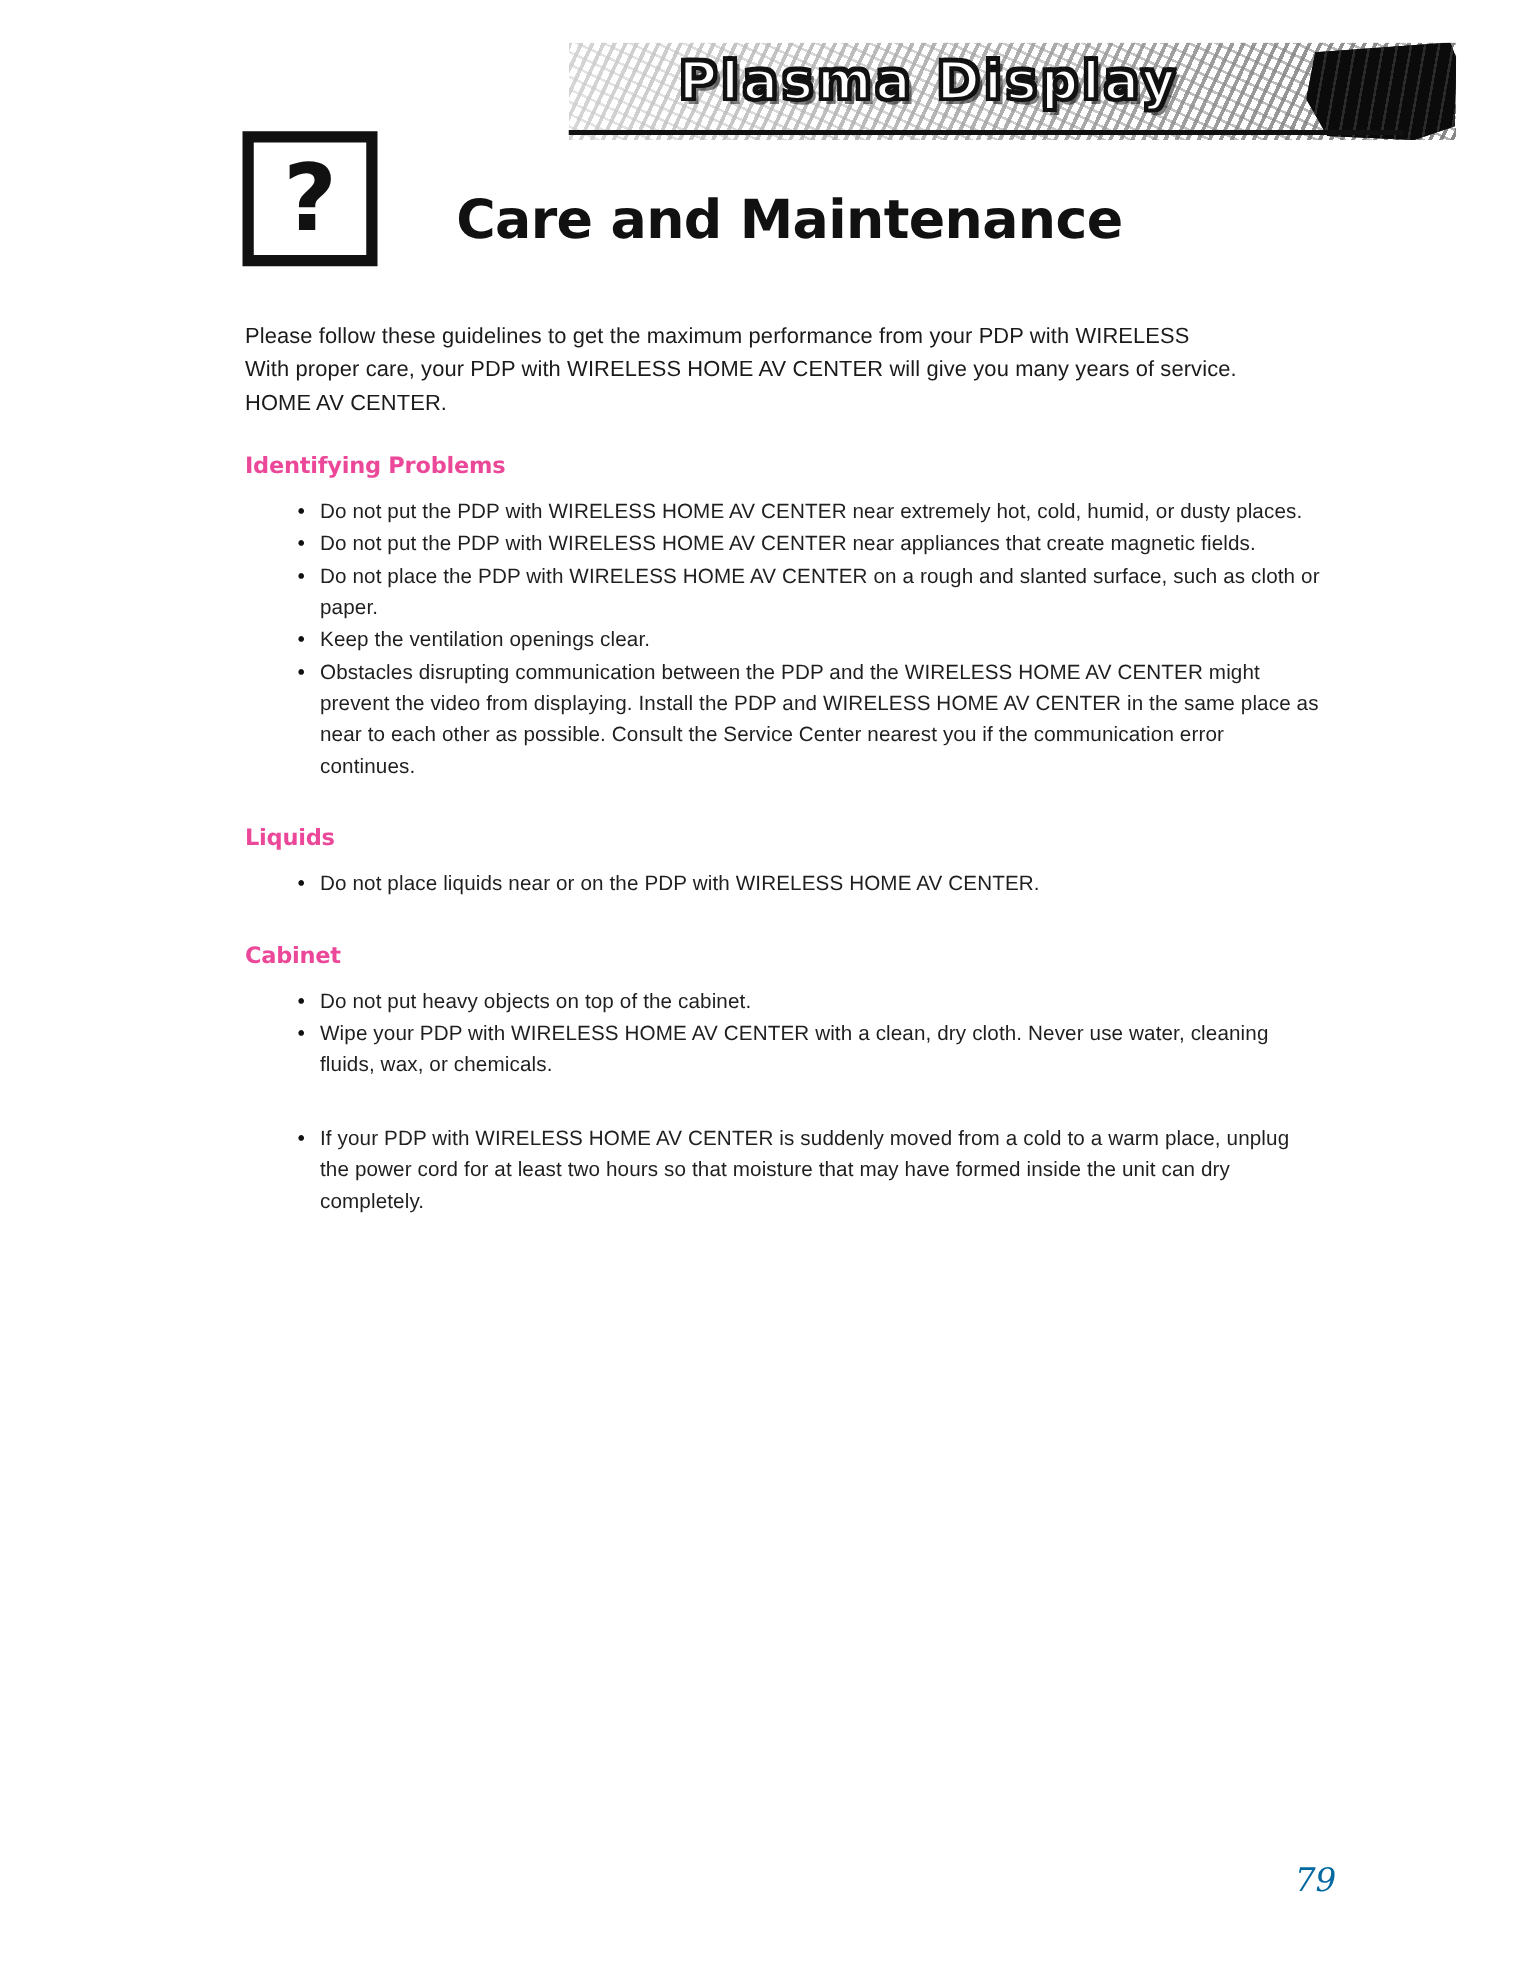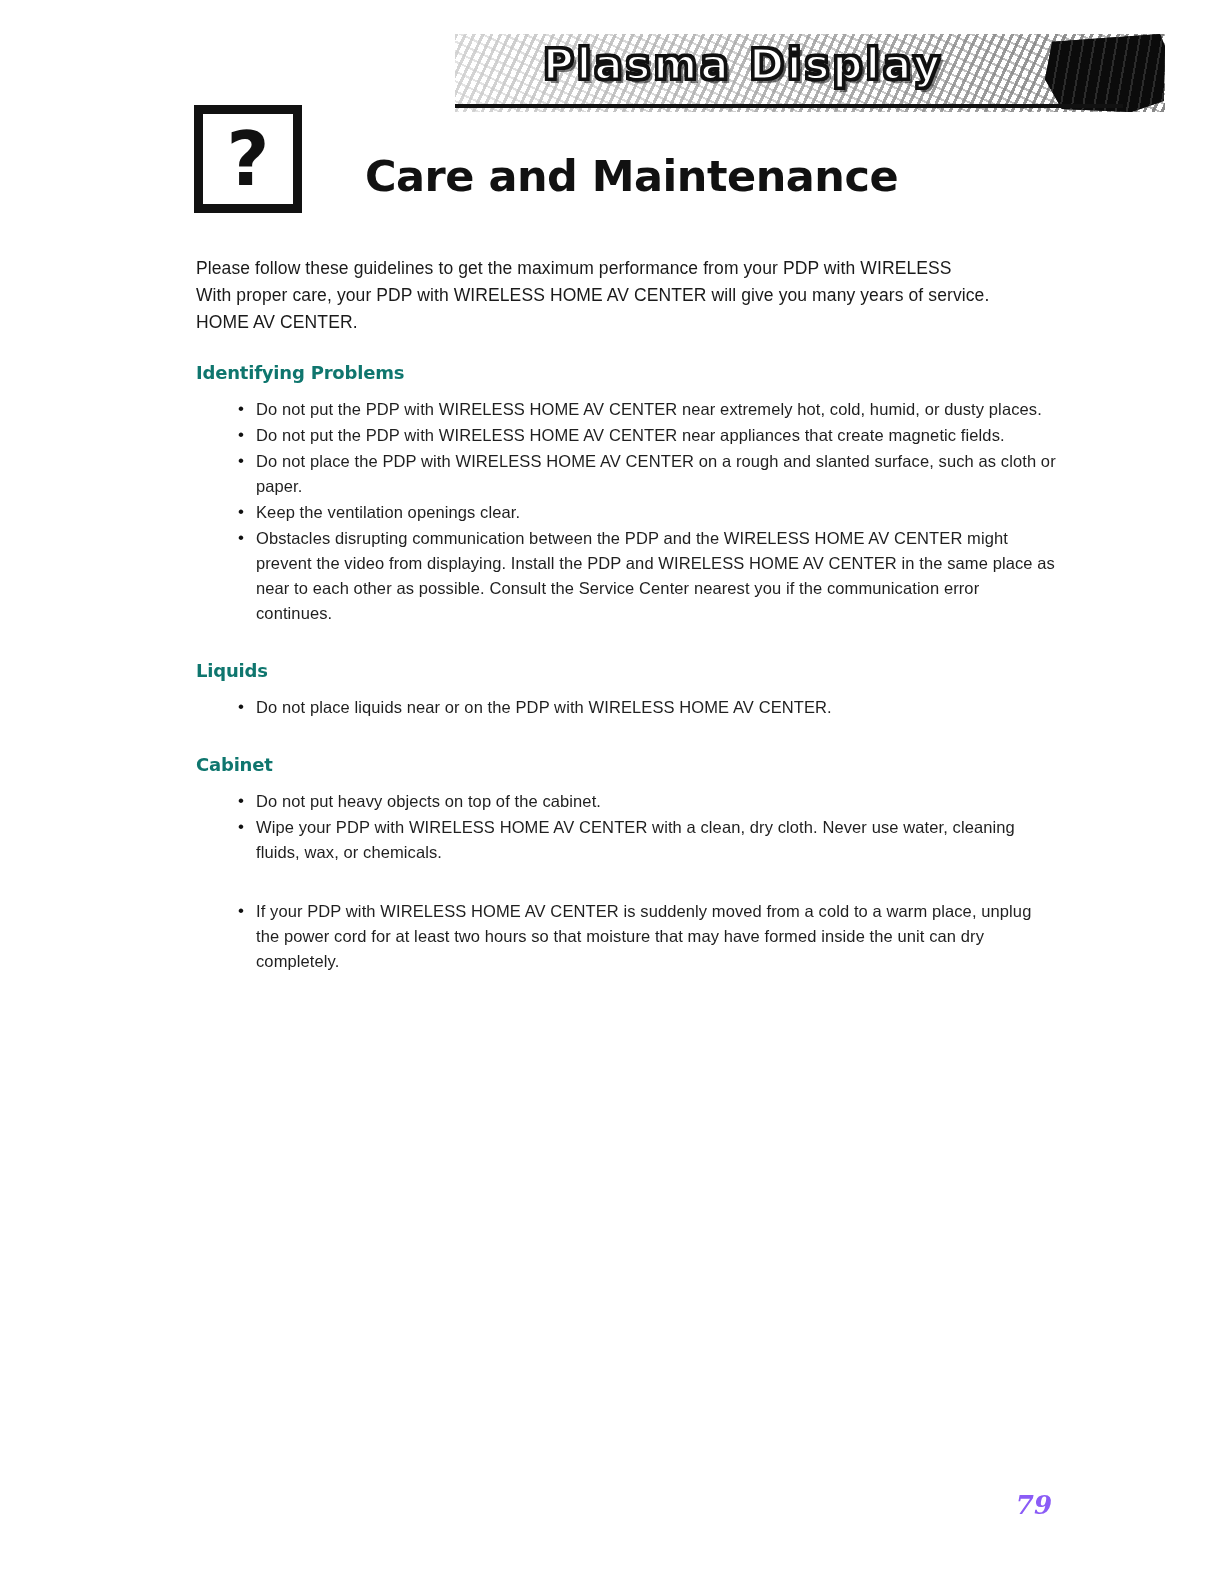--- a/index.html
+++ b/index.html
@@ -121,21 +121,21 @@
     color: #1a1a1a;
     margin: 0 0 26px 0;
     letter-spacing: 0.1px;
   }
   .intro div { white-space: nowrap; }
 
   h2.section-head {
     font-family: "DejaVu Sans", sans-serif;
     font-size: 18px;
     font-weight: bold;
-    color: #0f766e;
+    color: #ec4899;
     margin: 0 0 14px 0;
     letter-spacing: -0.2px;
   }
   .section { margin-bottom: 34px; }
 
   ul.bullets {
     list-style: none;
     margin: 0;
     padding: 0 0 0 42px;
   }
@@ -152,27 +152,26 @@
     content: "\2022";
     position: absolute;
     left: 0;
     top: -1px;
     font-size: 17px;
     color: #111;
   }
 
   .page-number {
     position: absolute;
-    right: 169px;
+    right: 152px;
     bottom: 58px;
     font-family: "DejaVu Serif", serif;
     font-style: italic;
     font-size: 26px;
-    color: #8b5cf6;
-    font-weight: bold;
+    color: #0369a1;
   }
 </style>
 </head>
 <body>
 
 <div class="page">
 
   <div class="banner">
     <div class="banner-texture"></div>
     <div class="banner-blot"></div>

